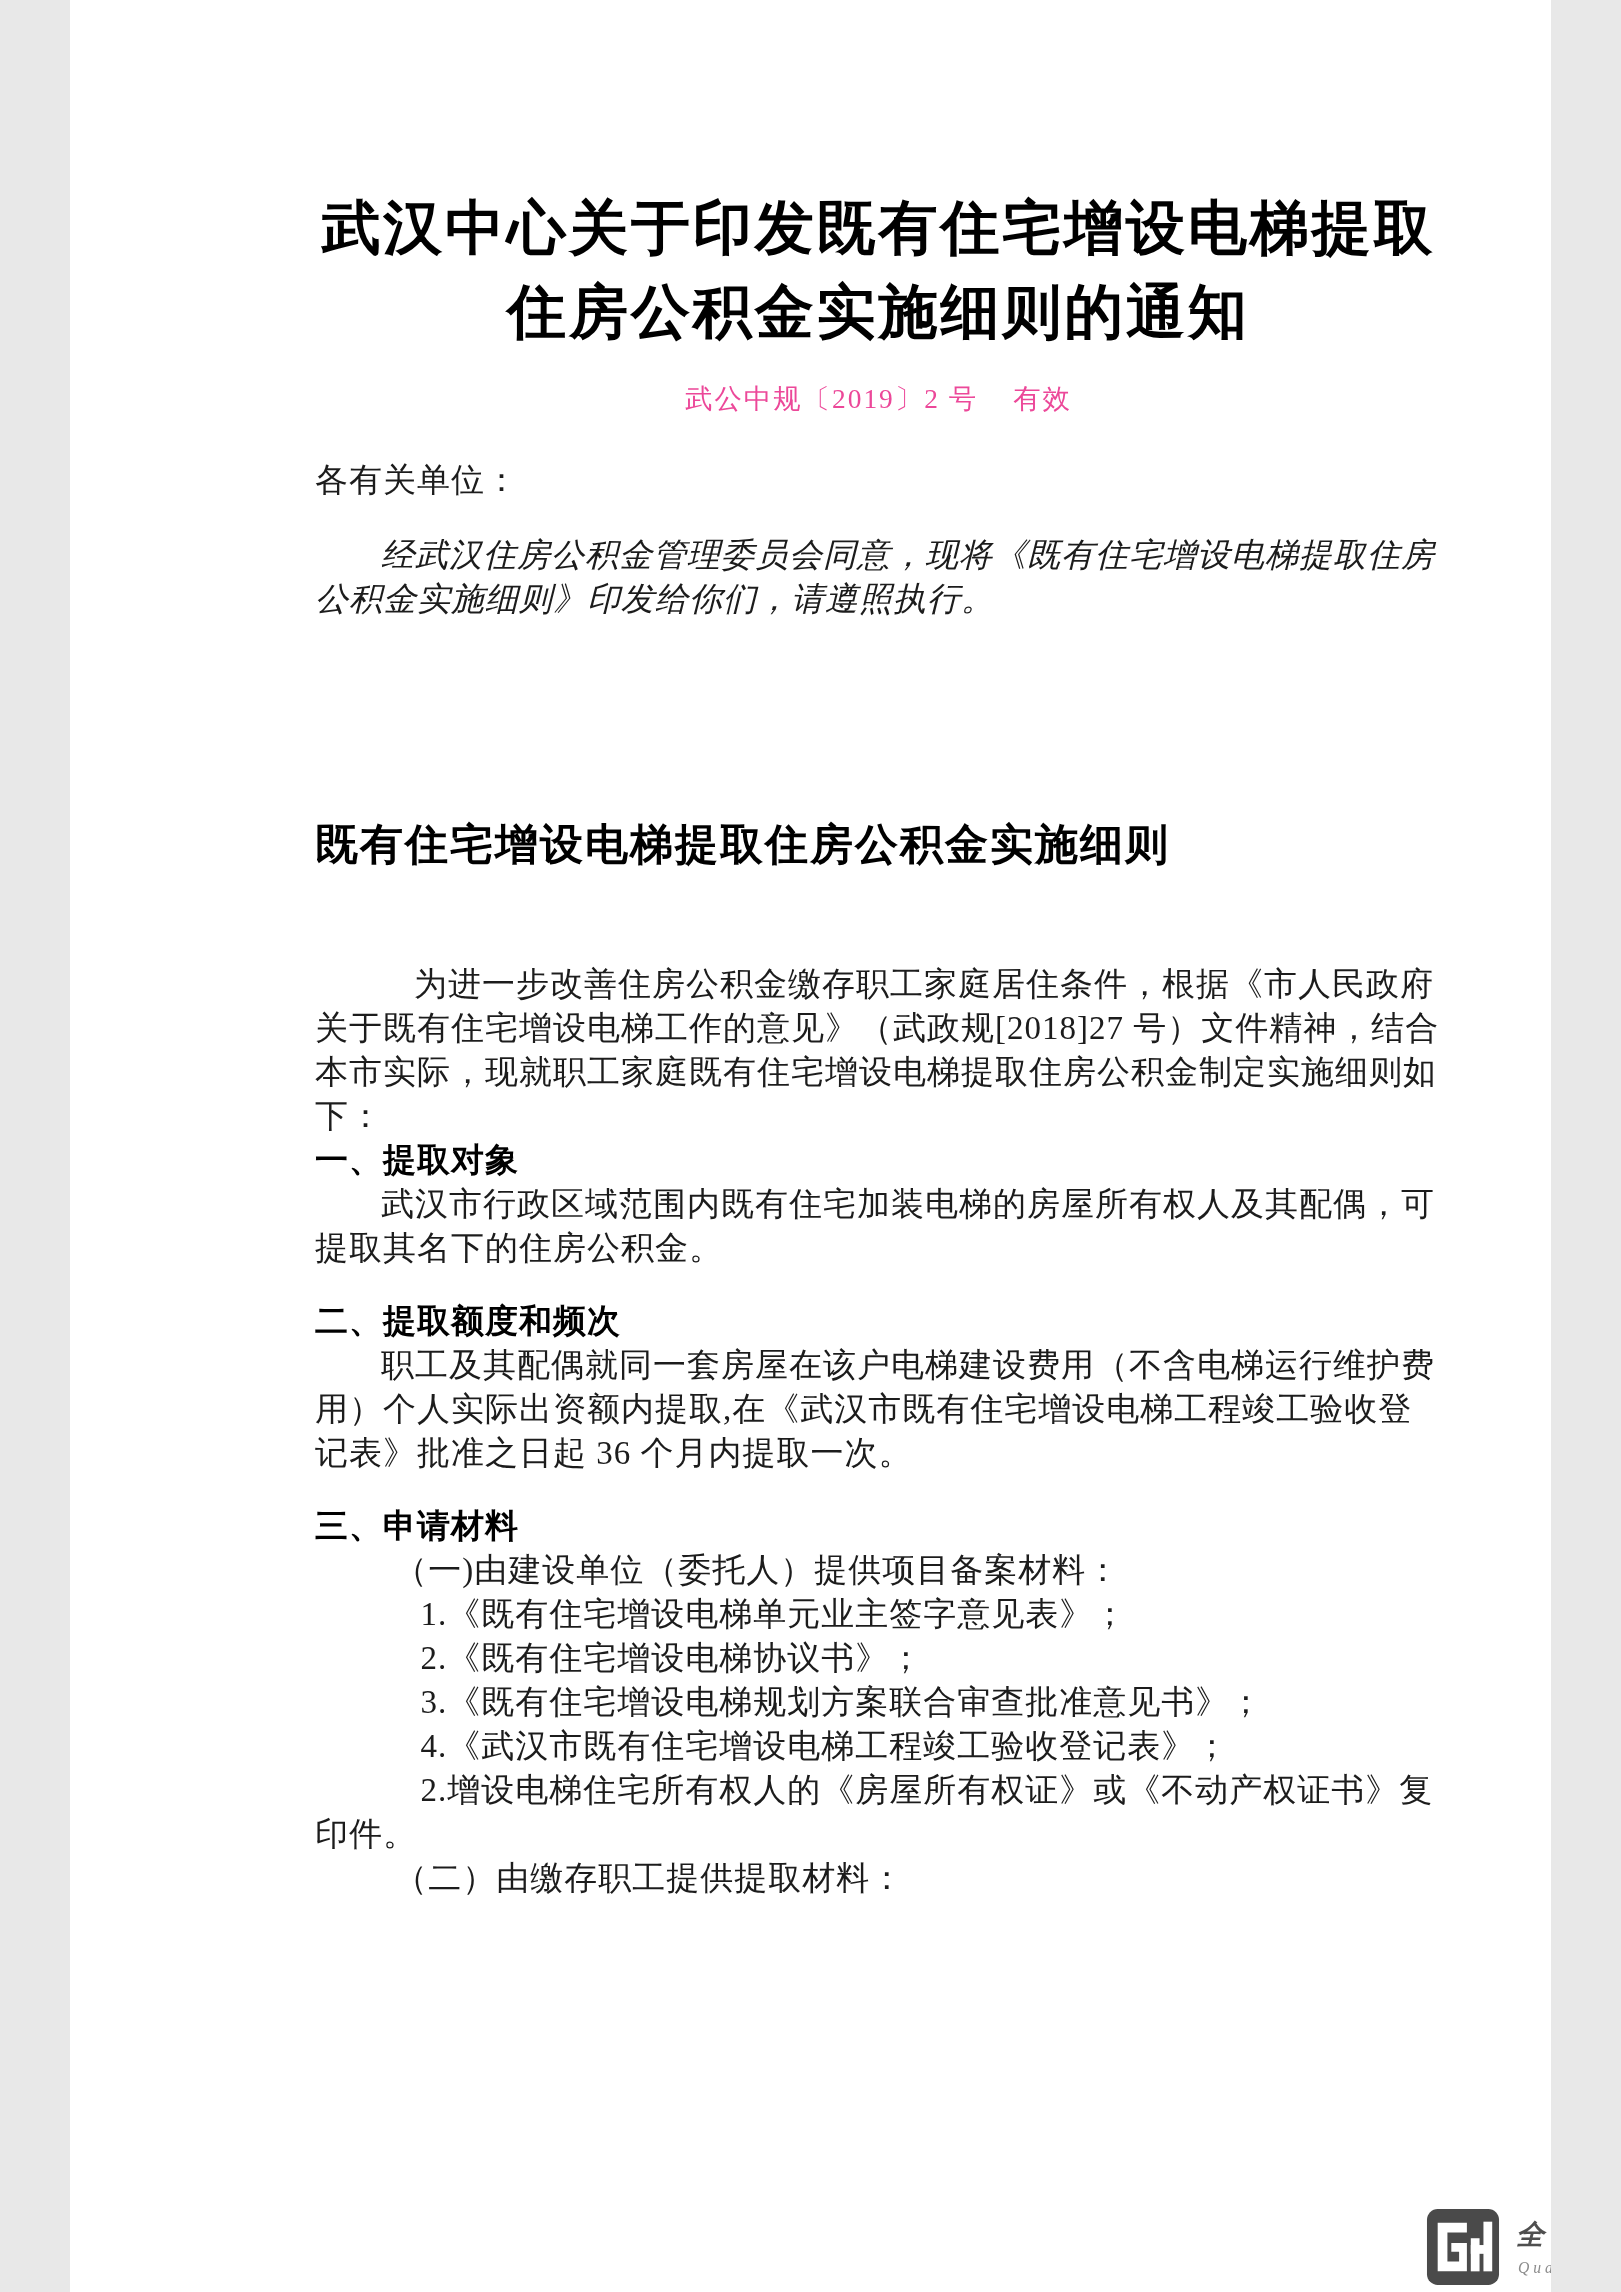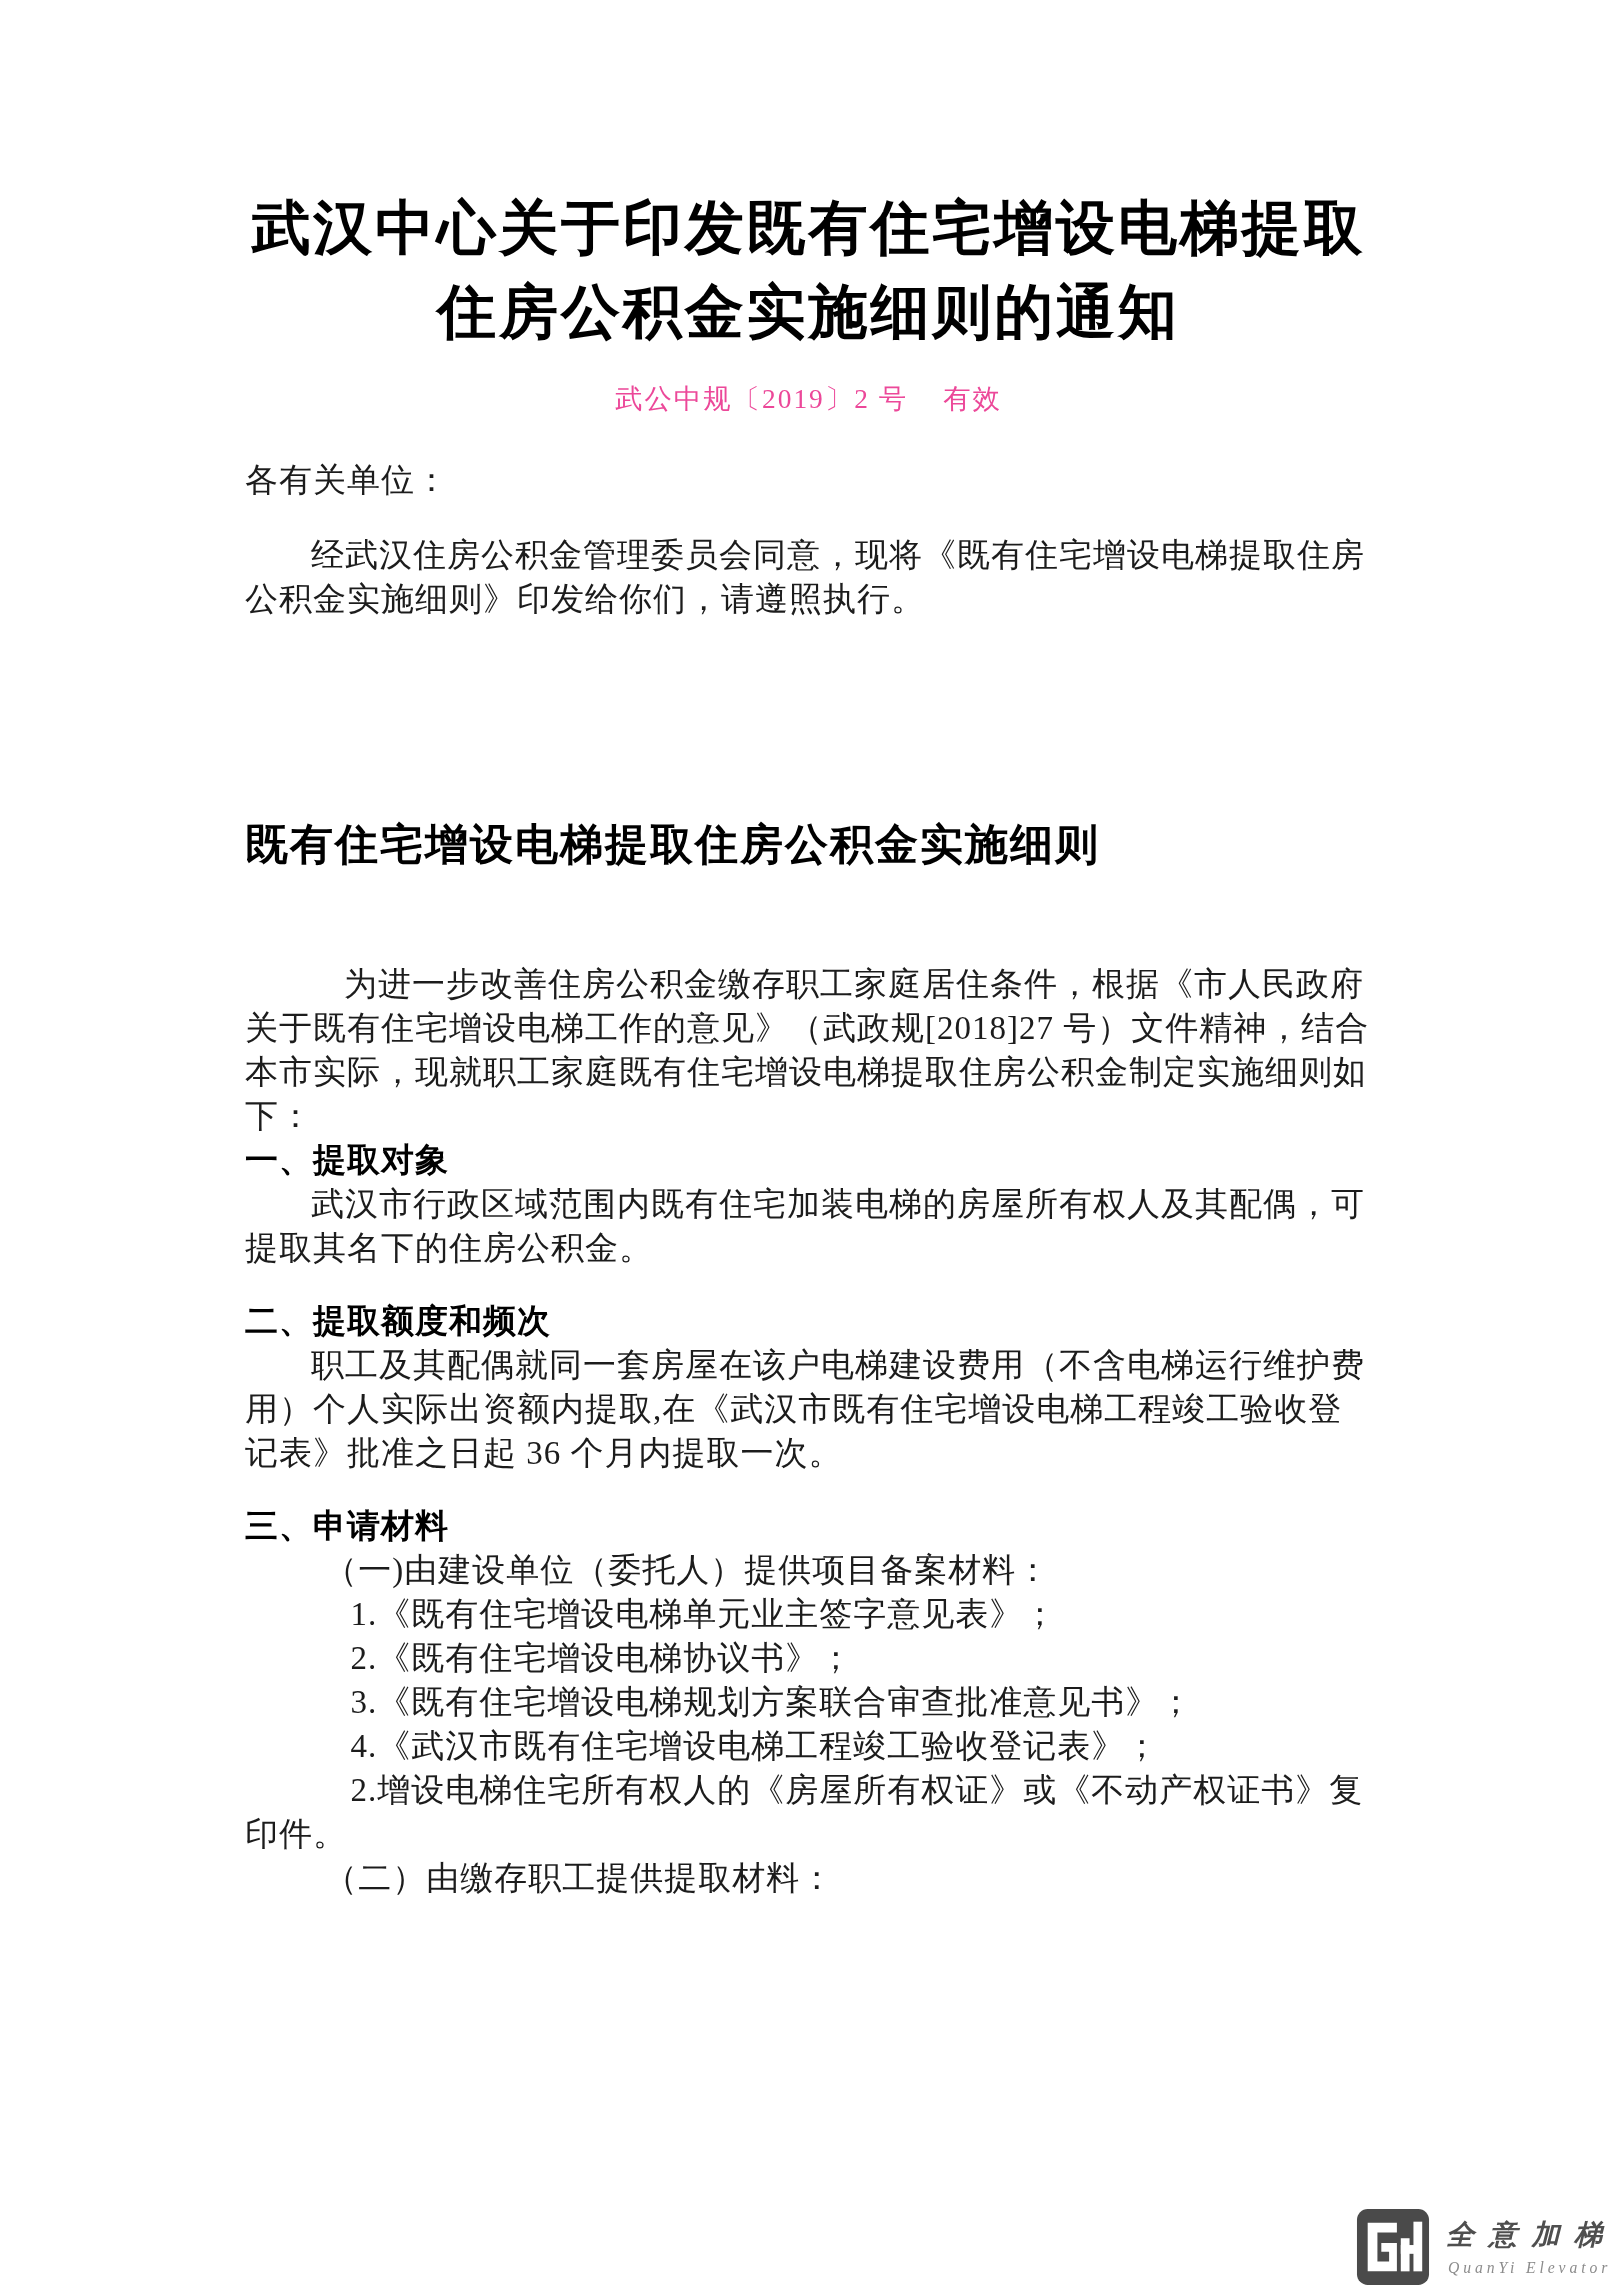--- a/index.html
+++ b/index.html
@@ -1,18 +1,18 @@
 <!DOCTYPE html>
 <html><head>
 <meta charset="utf-8">
 <style>
   html, body { margin: 0; padding: 0; background: #e8e8e8; }
   .page {
     position: relative;
-    width: 1621px;
+    width: 1481px;
     height: 2293px;
     margin: 0 auto;
     background: #ffffff;
     font-family: "Liberation Serif", "DejaVu Serif", serif;
     color: #1c1c1c;
     overflow: hidden;
   }
   .content {
     position: absolute;
     left: 245px;
@@ -36,21 +36,21 @@
     color: #ec4899;
     letter-spacing: 2px;
   }
   .doc-number .gap { display: inline-block; width: 35px; }
   .body-text {
     font-size: 33px;
     line-height: 44px;
     letter-spacing: 1px;
   }
   .salutation { margin-top: 39px; }
-  .notice-body { margin-top: 31px; text-indent: 2em; }
+  .notice-body { margin-top: 31px; text-indent: 2em; font-style: italic; }
   .sig-block {
     margin-top: 116px;
     text-align: right;
     font-size: 33px;
     line-height: 47px;
     letter-spacing: 1px;
   }
   .sig-date { padding-right: 15.7px; }
   .rules-title {
     margin-top: 196px;

